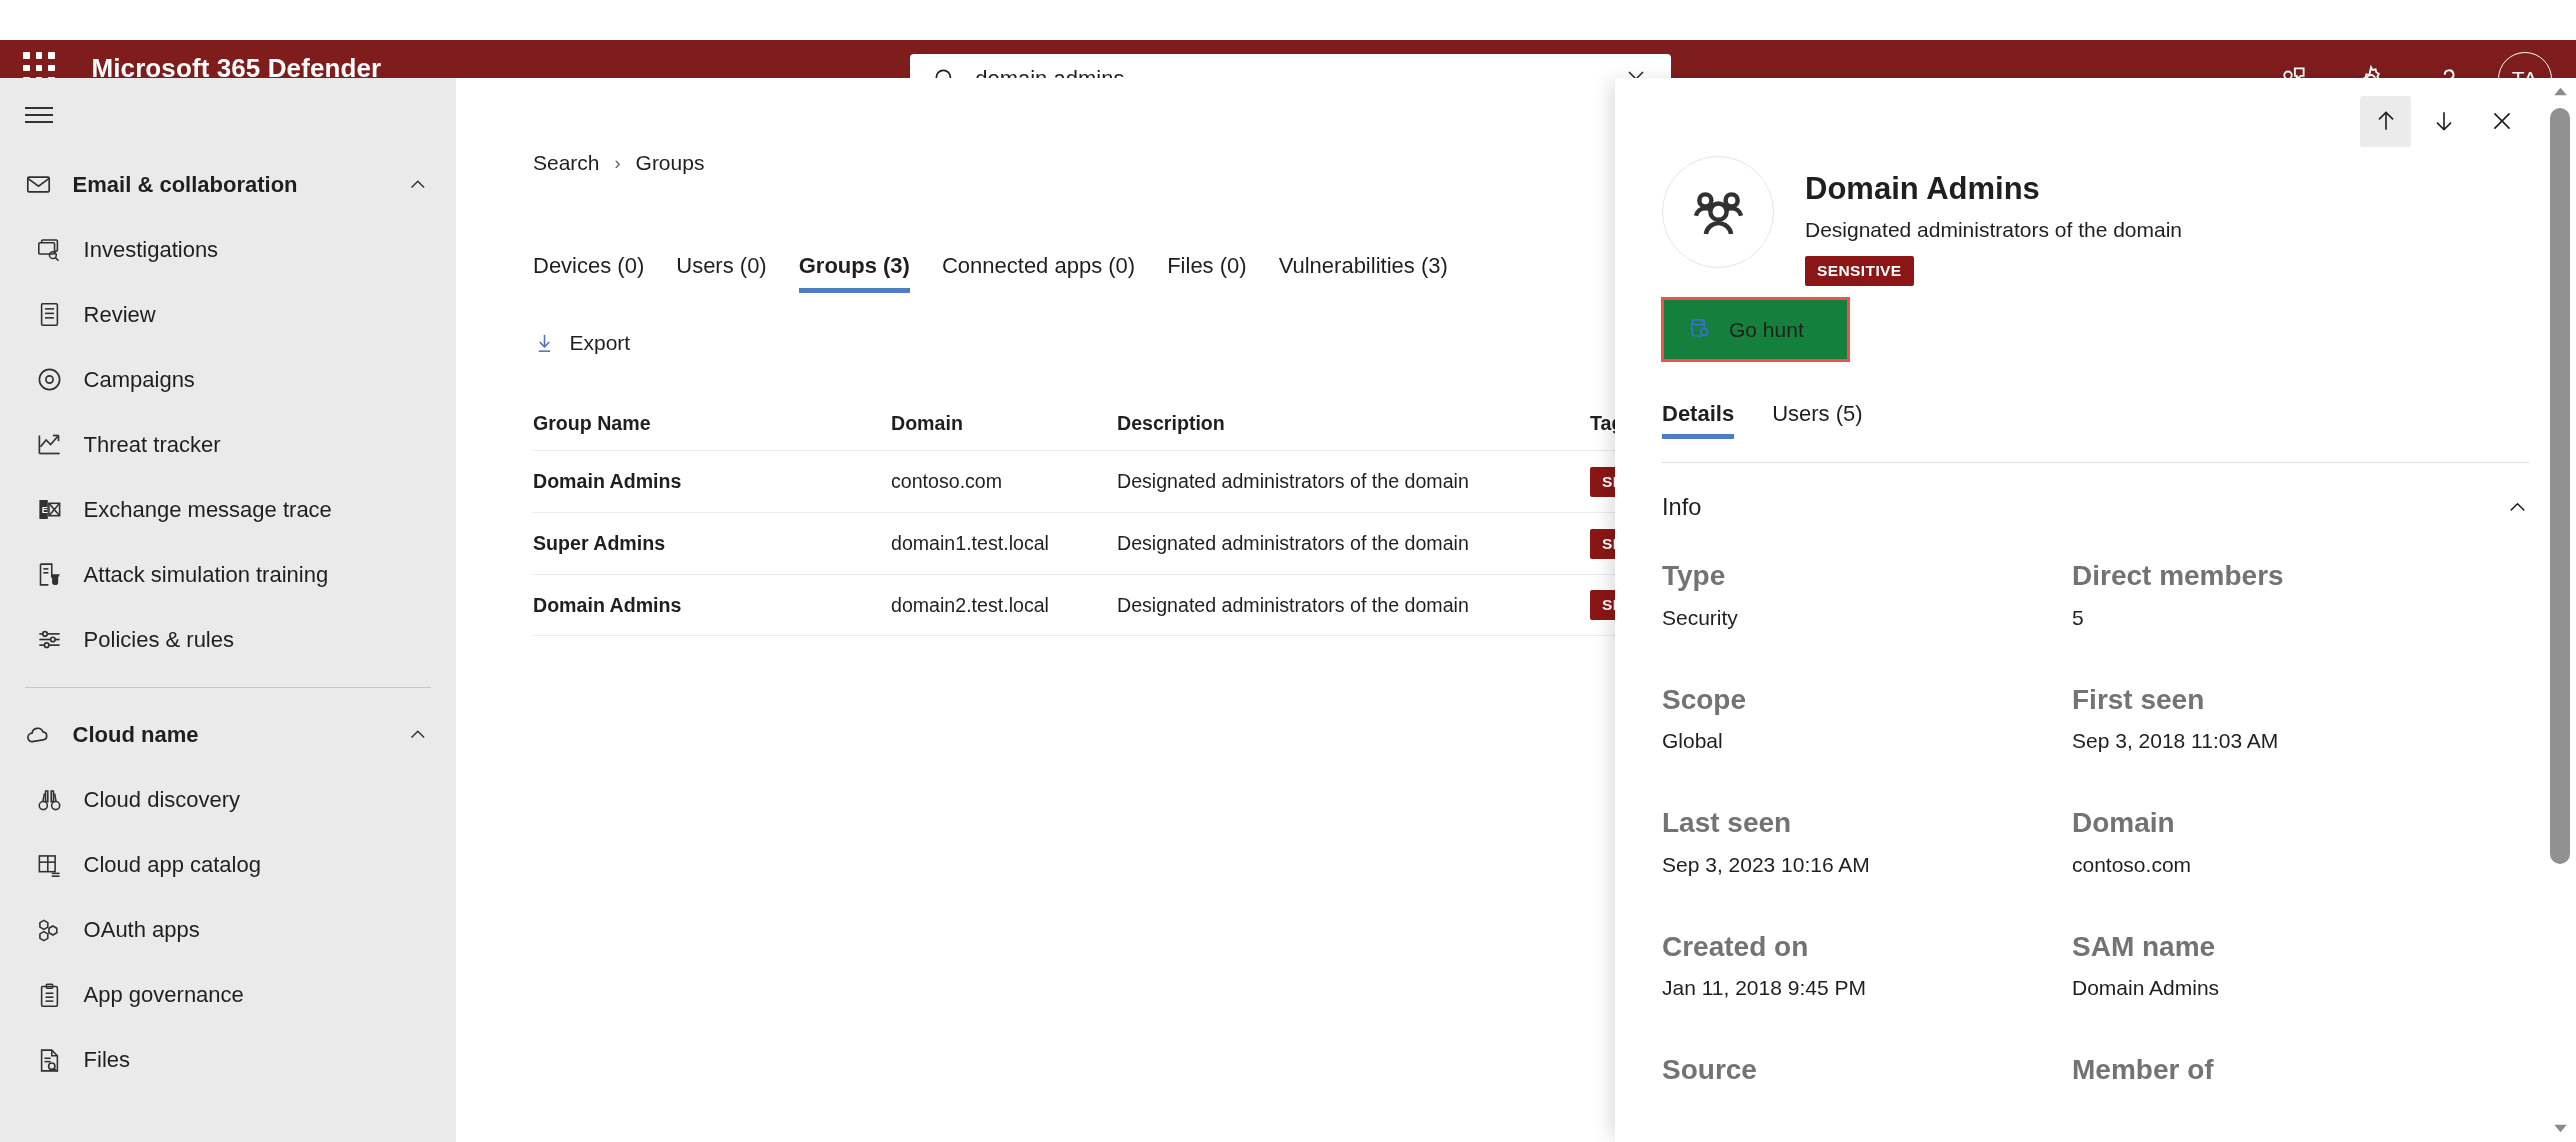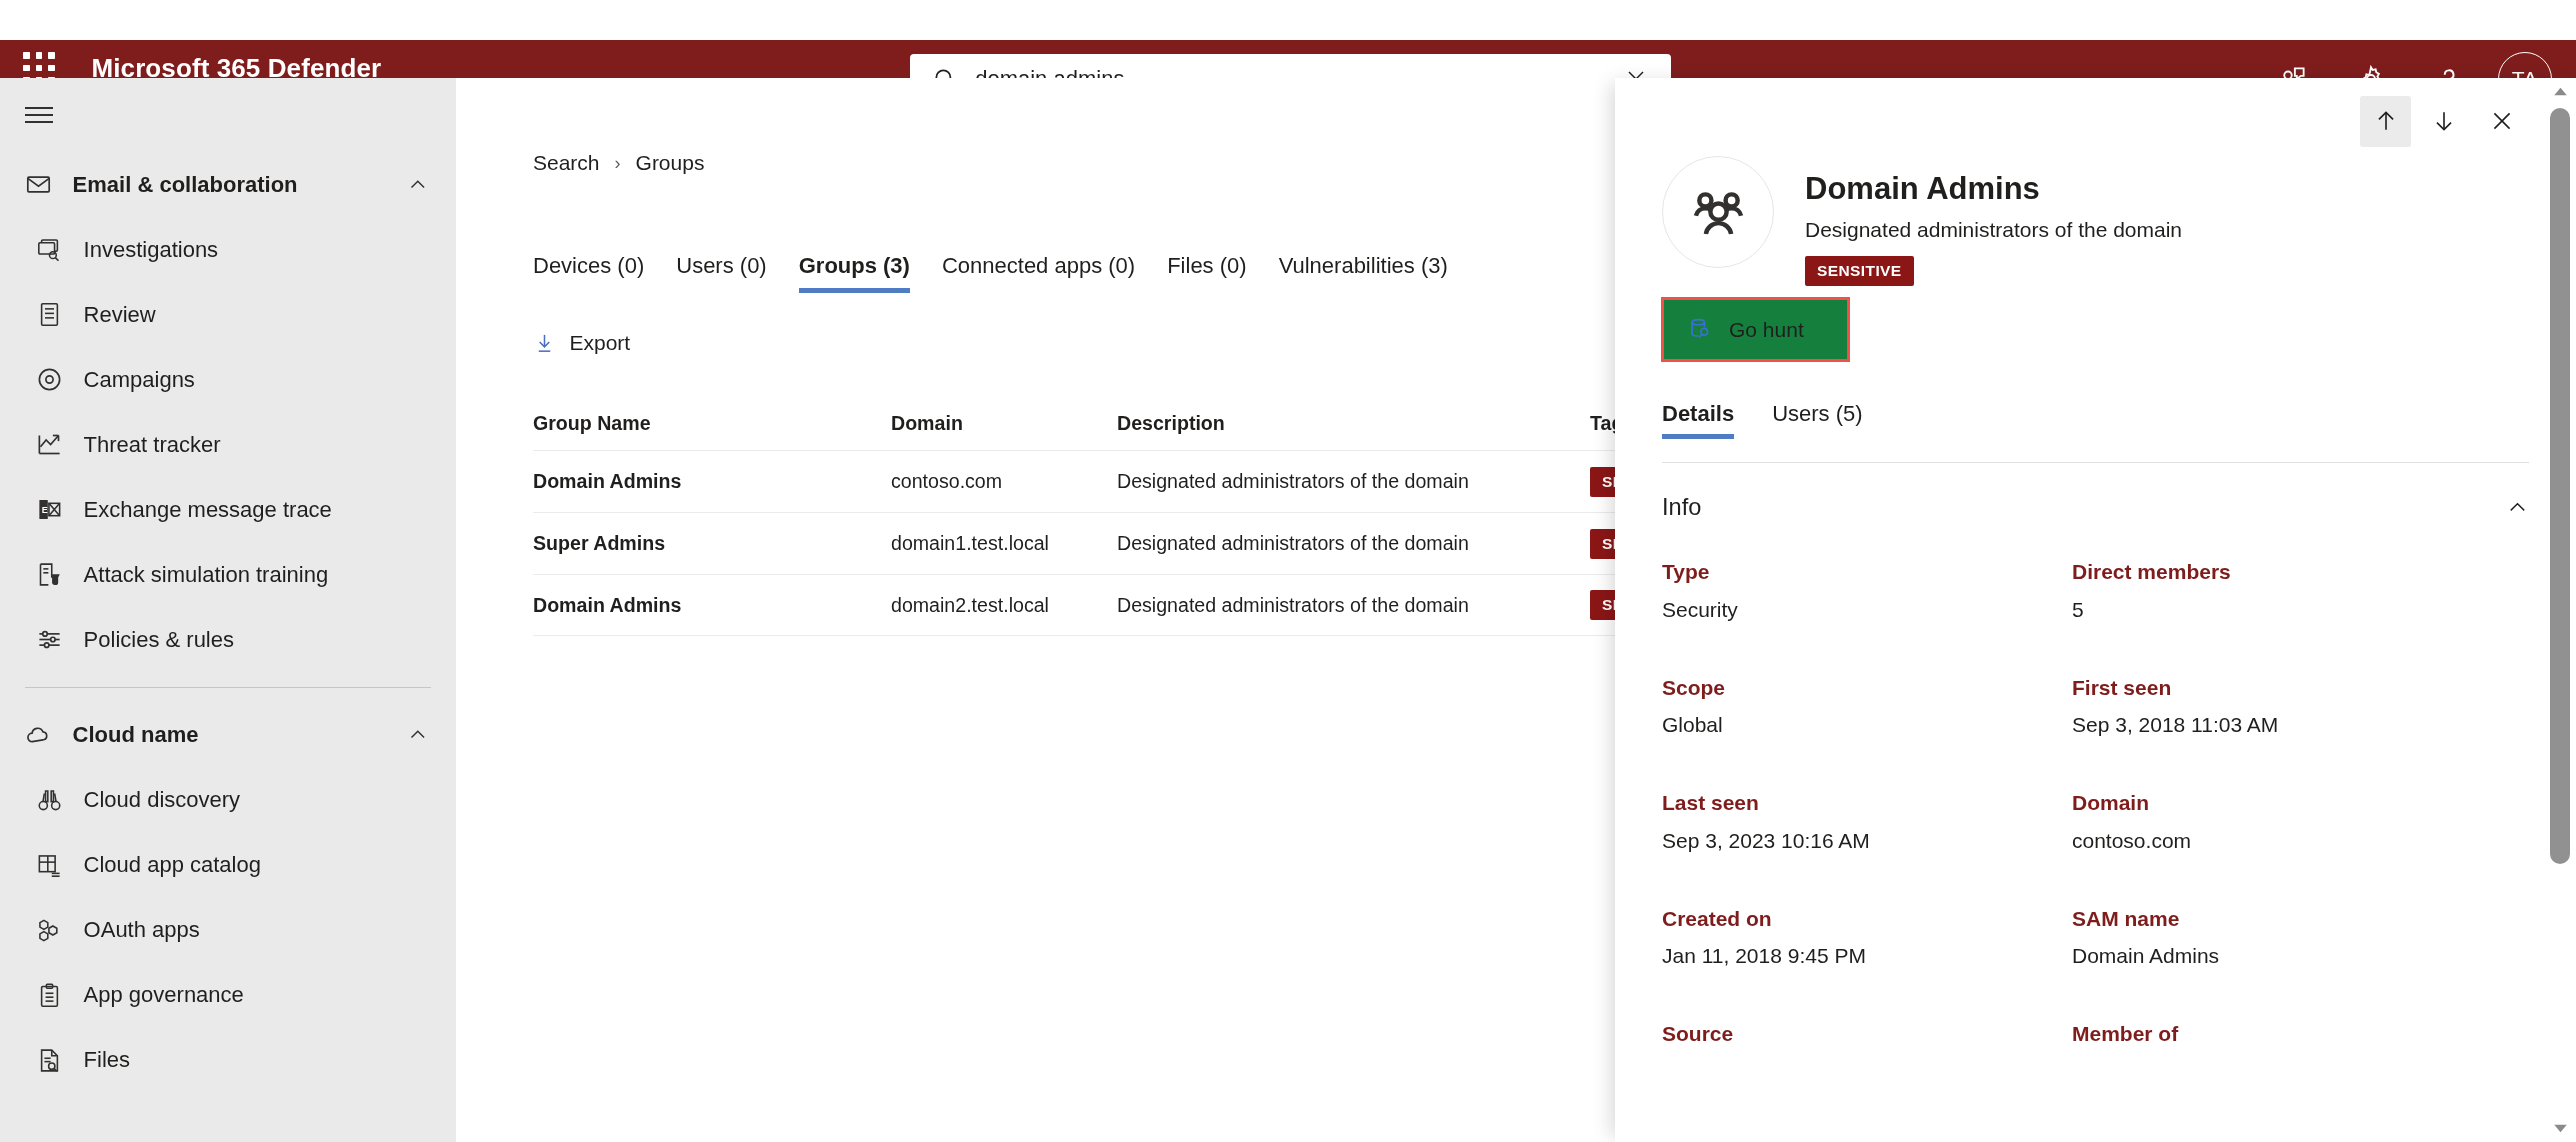--- a/index.html
+++ b/index.html
@@ -238,21 +238,21 @@
   .info-head {
     display: flex; align-items: center; justify-content: space-between;
     margin: 32px 47px 0 47px;
   }
   .info-title { font-size: 23.6px; color: #201f1e; }
 
   .info-grid {
     display: grid; grid-template-columns: 410px 1fr;
     margin: 39px 47px 0 47px; row-gap: 54px;
   }
-  .field-label { font-size: 21px; font-weight: 600; color: #7f1d1d; }
+  .field-label { font-size: 28px; font-weight: 600; color: #737373; }
   .field-value { font-size: 21px; color: #201f1e; margin-top: 13.5px; }
 
   
   .pscroll {
     position: absolute; top: 78px; right: 0;
     width: 31px; height: 1064px; background: #ffffff;
     display: flex; flex-direction: column; align-items: center;
     cursor: pointer;
   }
   .pscroll-arrow {

